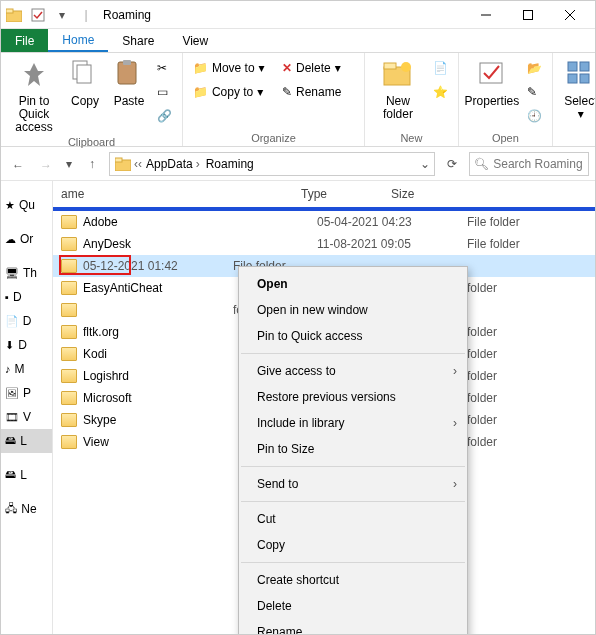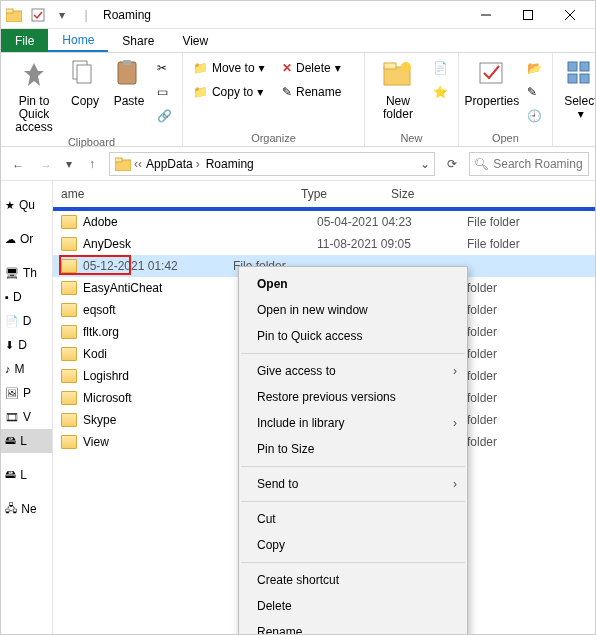--- a/index.html
+++ b/index.html
@@ -347,21 +347,20 @@
           <div class="c-type">File folder</div>
         </div>
         <div class="row">
           <div class="ficon"></div>
           <div class="c-name">EasyAntiCheat</div>
           <div class="c-date"></div>
           <div class="c-type">folder</div>
         </div>
         <div class="row">
           <div class="ficon"></div>
-          <div class="c-name">eqsoft</div>
           <div class="c-date"></div>
           <div class="c-type">folder</div>
         </div>
         <div class="row">
           <div class="ficon"></div>
           <div class="c-name">fltk.org</div>
           <div class="c-date"></div>
           <div class="c-type">folder</div>
         </div>
         <div class="row">

